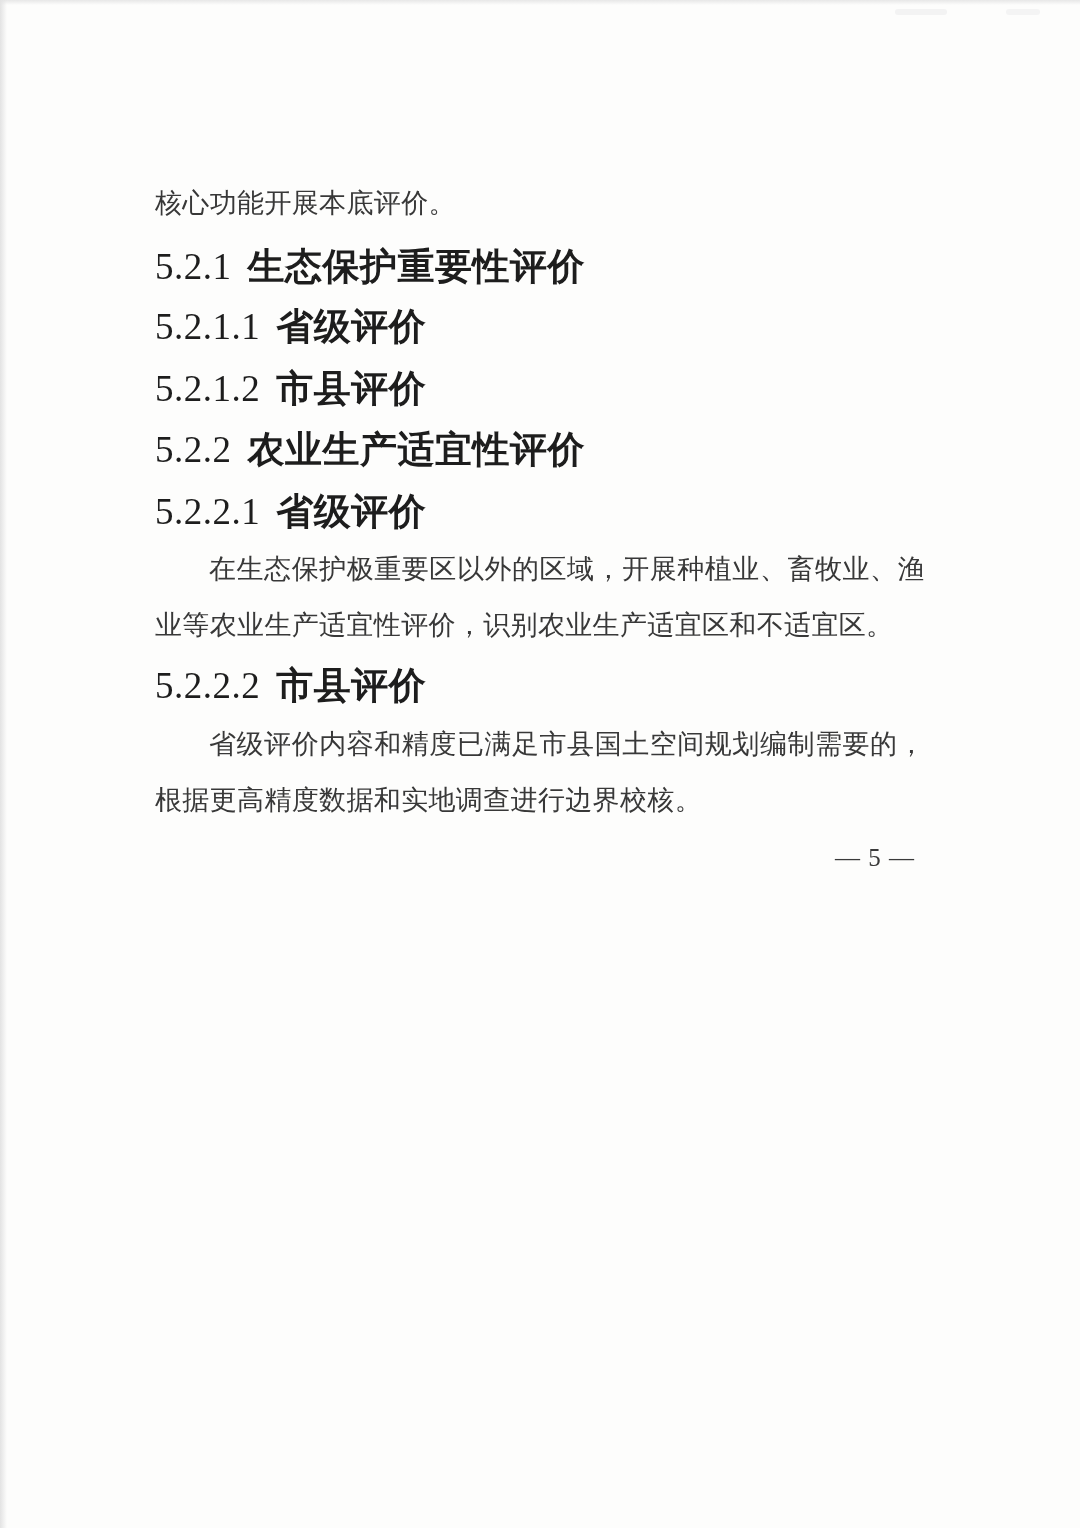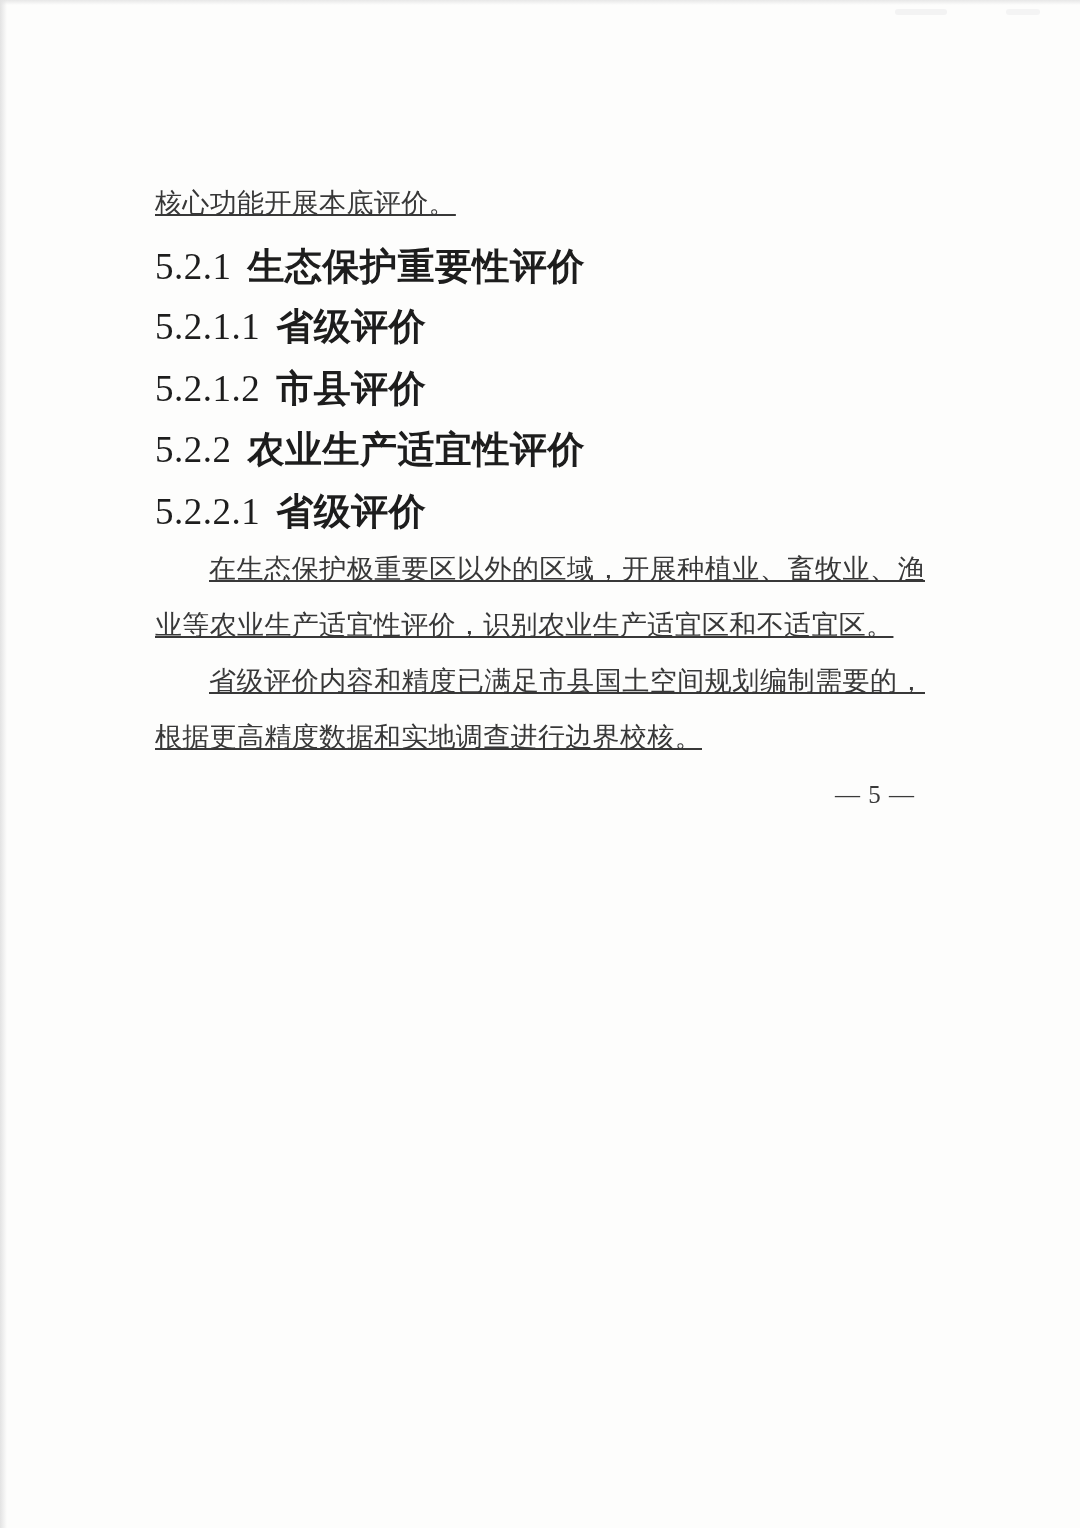--- a/index.html
+++ b/index.html
@@ -37,21 +37,20 @@
     width: 770px;
   }
   .body-line, .para {
     margin: 0;
     font-size: 27px;
     line-height: 55.8px;
     letter-spacing: 0.35px;
     color: #383838;
     text-align: justify;
     font-family: "Liberation Serif", "DejaVu Serif", serif;
-    text-decoration: underline;
   }
   .para { text-indent: 2em; }
   .cont-line { margin-top: 176px; }
   .heading {
     margin: 0;
     font-size: 37px;
     line-height: 60px;
     color: #1d1d1d;
     white-space: nowrap;
   }
@@ -117,19 +116,22 @@
     <div class="heading m-h522">
       <span class="num">5.2.2</span><span class="ttl">农业生产适宜性评价</span>
     </div>
 
     <div class="heading m-h5221">
       <span class="num">5.2.2.1</span><span class="ttl">省级评价</span>
     </div>
 
     <p class="para m-p3">在生态保护极重要区以外的区域，开展种植业、畜牧业、渔业等农业生产适宜性评价，识别农业生产适宜区和不适宜区。</p>
 
+    <div class="heading m-h5222">
+      <span class="num">5.2.2.2</span><span class="ttl">市县评价</span>
+    </div>
 
     <p class="para m-p4">省级评价内容和精度已满足市县国土空间规划编制需要的，根据更高精度数据和实地调查进行边界校核。</p>
 
     <div class="page-number">— 5 —</div>
 
   </div>
 </div>
 
 </body></html>

